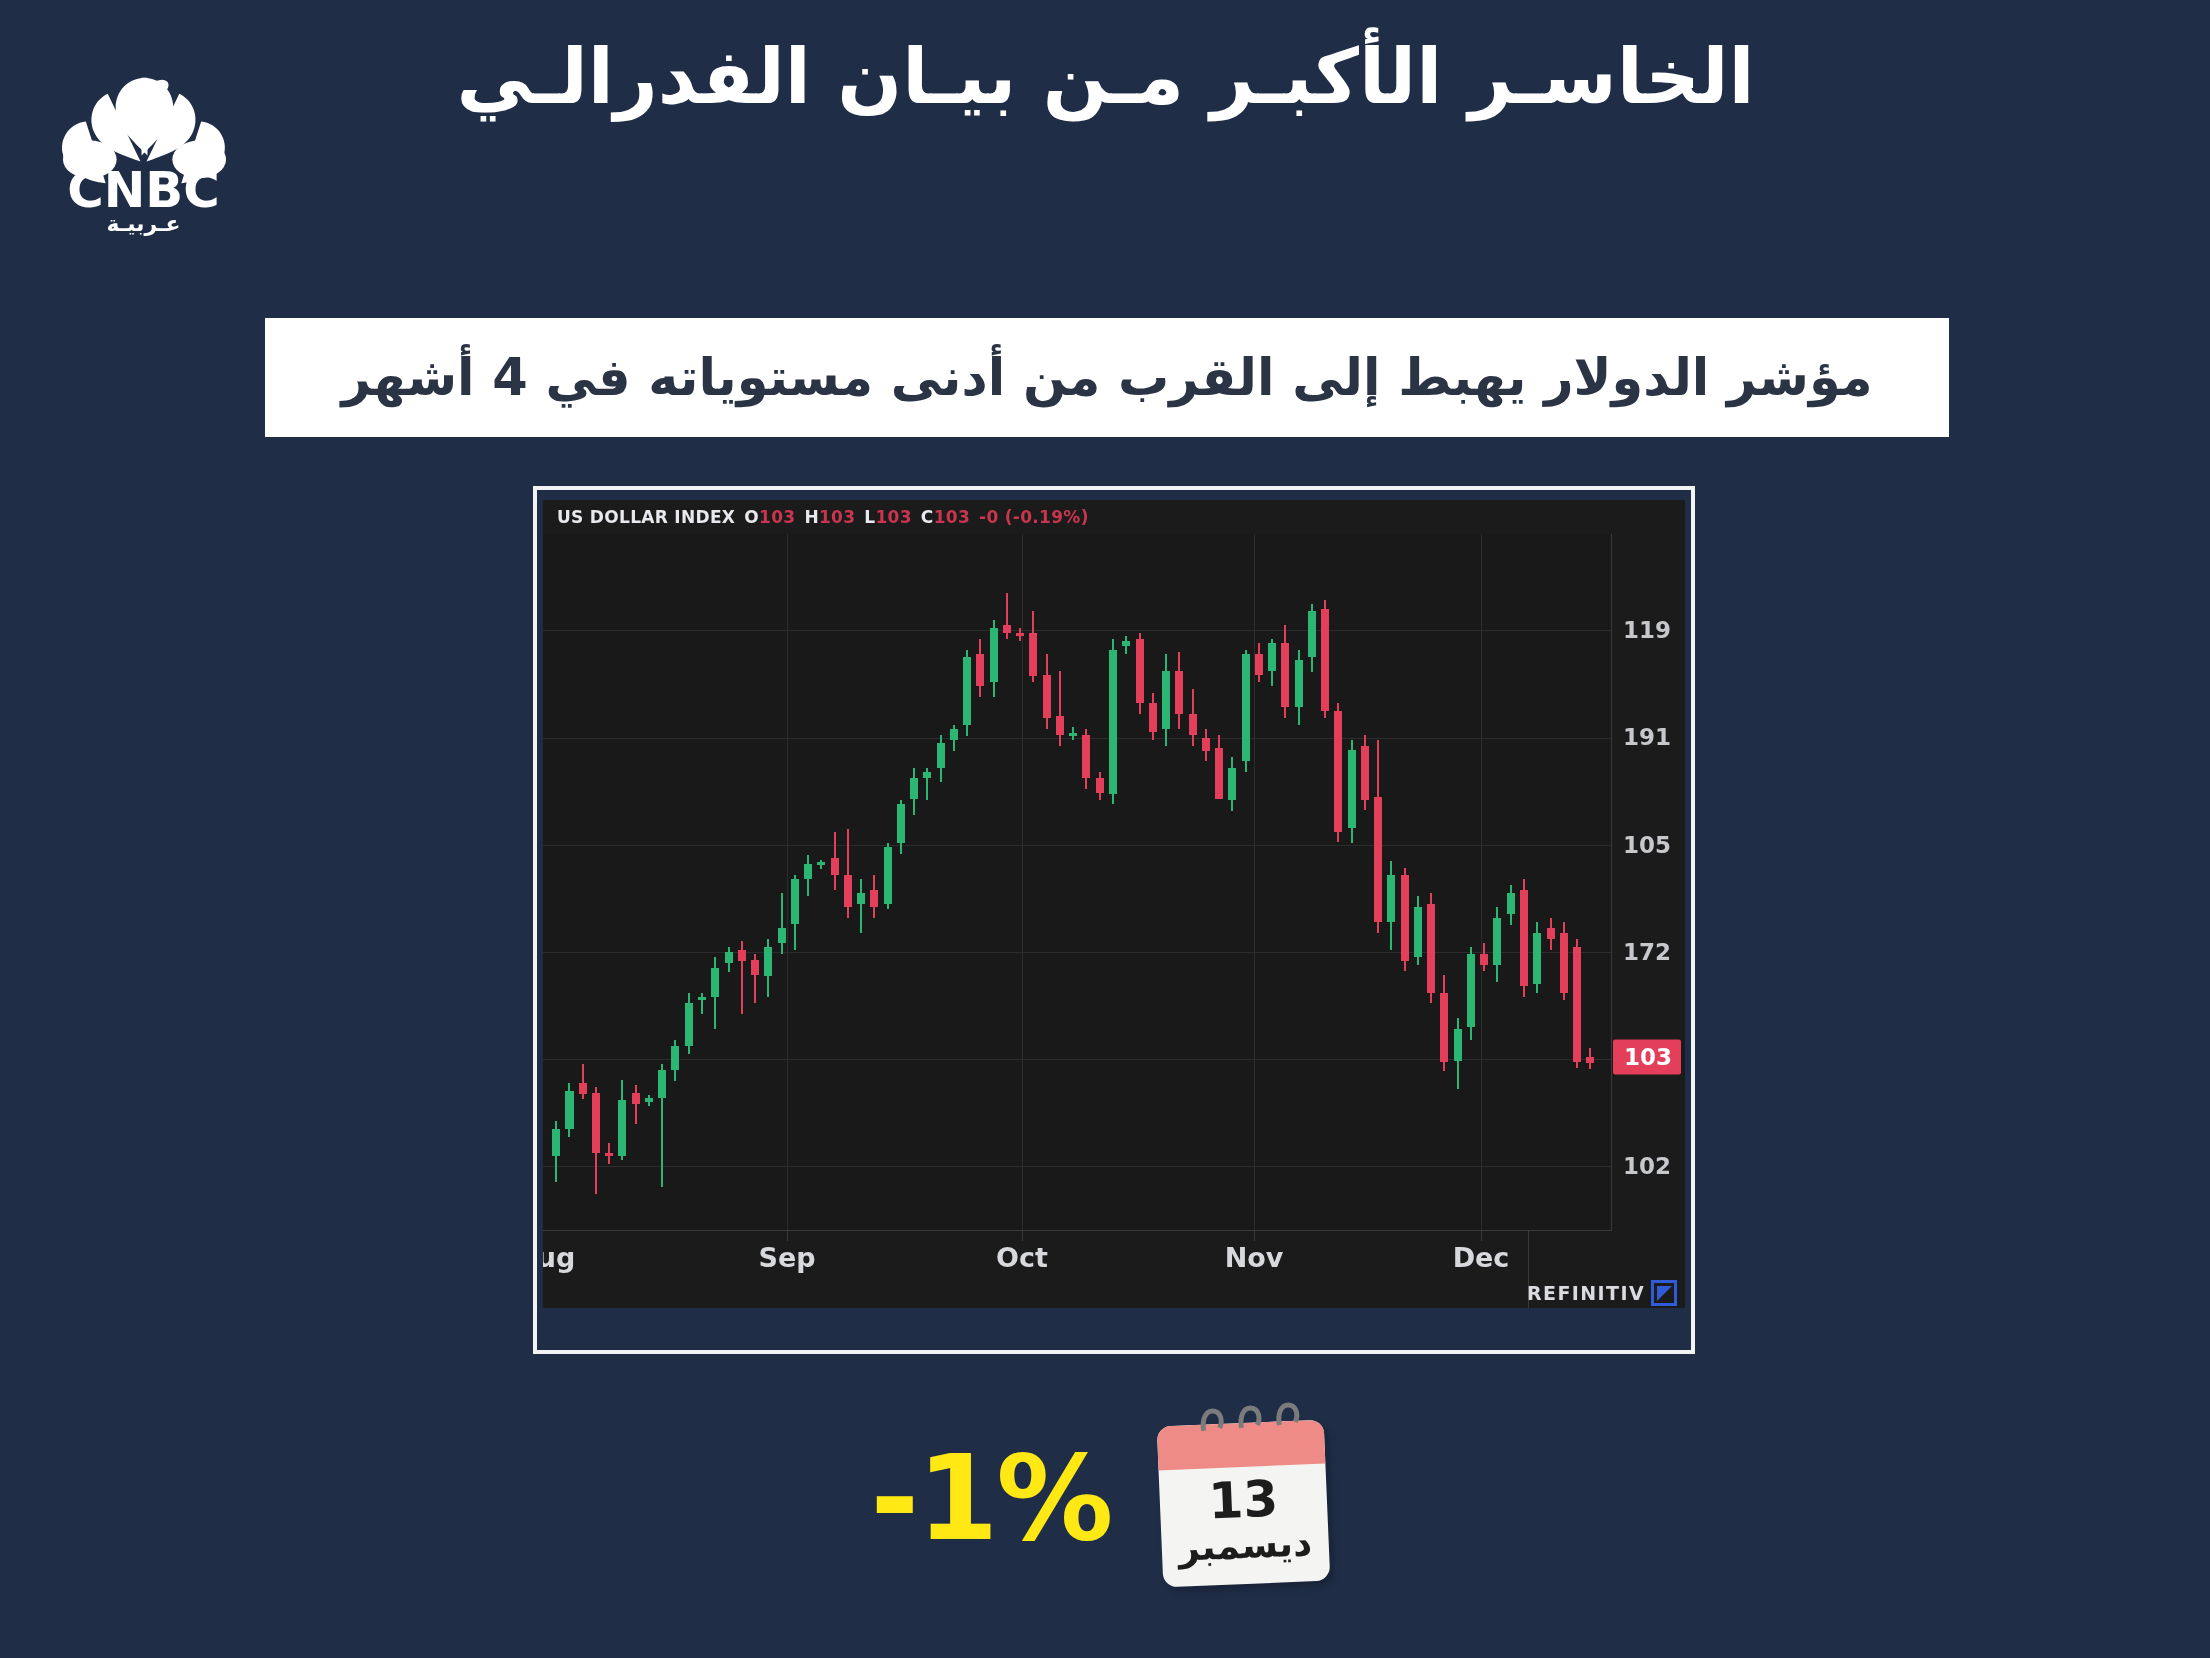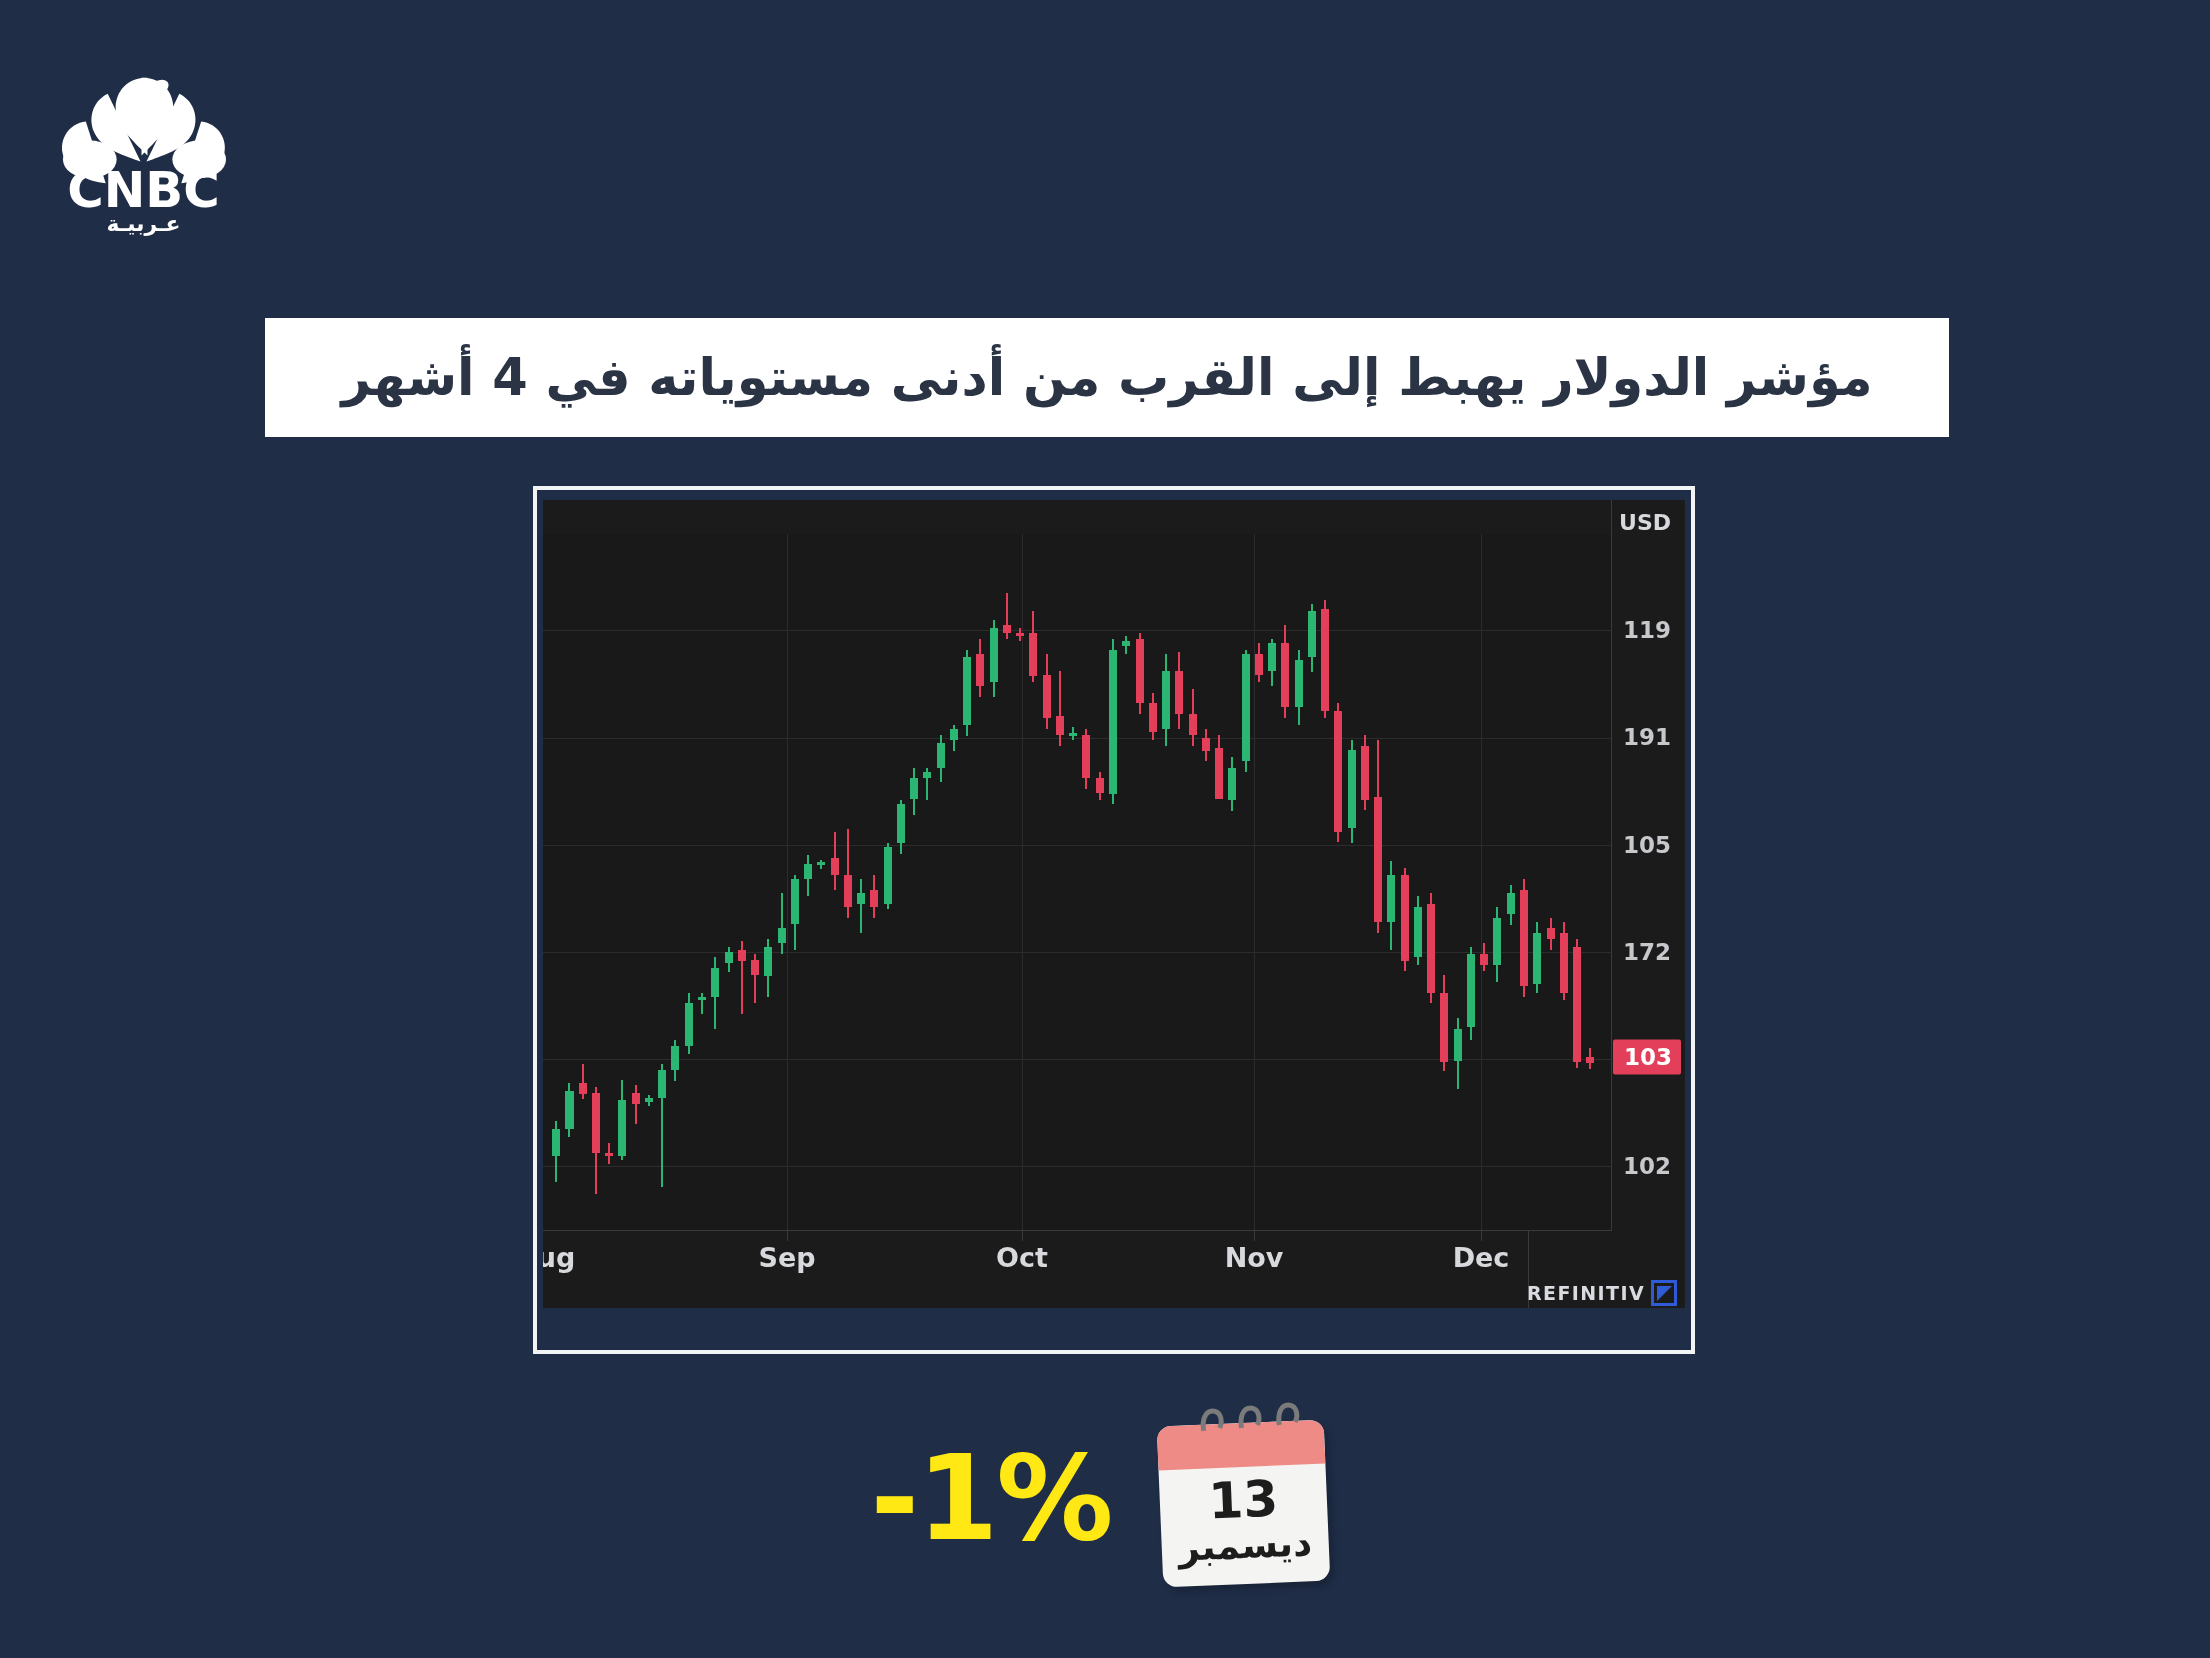--- a/index.html
+++ b/index.html
@@ -290,29 +290,38 @@
       <ellipse cx="146" cy="112" rx="27" ry="19"></ellipse>
 
       <path d="M96 38 c6-6 14-8 18-4 3 4 0 9-5 11-4 2-9 1-13-2z"></path>
     </g>
     <text x="90" y="160" fill="#ffffff" font-size="50" font-weight="bold" text-anchor="middle" font-family="'DejaVu Sans','Liberation Sans',sans-serif">CNBC</text>
     <text x="90" y="184" fill="#ffffff" font-size="22" font-weight="bold" text-anchor="middle" letter-spacing="2" font-family="'DejaVu Sans','Liberation Sans',sans-serif">عـربيـة</text>
   </svg>
 </div>
 
 <div id="headline">
+  <div class="hl-line">الخاسـر الأكبـر مـن بيـان الفدرالـي</div>
 </div>
 
 <div id="subtitle-bar">
   <span class="sub-text">مؤشر الدولار يهبط إلى القرب من أدنى مستوياته في 4 أشهر</span>
 </div>
 
 <div id="chart-frame">
   <div id="chart-inner">
 
+    <div id="chart-info">
+      <span class="sym">US DOLLAR INDEX</span>
+      <span class="ohlc"><b>O</b><span class="v">103</span></span>
+      <span class="ohlc"><b>H</b><span class="v">103</span></span>
+      <span class="ohlc"><b>L</b><span class="v">103</span></span>
+      <span class="ohlc"><b>C</b><span class="v">103</span></span>
+      <span class="chg">-0 (-0.19%)</span>
+    </div>
 
     <div id="plot">
       <div id="gridlines">
           <div class="gridline-h" style="top: 96px;"></div>
           <div class="gridline-h" style="top: 204px;"></div>
           <div class="gridline-h" style="top: 311px;"></div>
           <div class="gridline-h" style="top: 418px;"></div>
           <div class="gridline-h" style="top: 525px;"></div>
           <div class="gridline-h" style="top: 632px;"></div>
           <div class="gridline-v" style="left: 244px;"></div>

